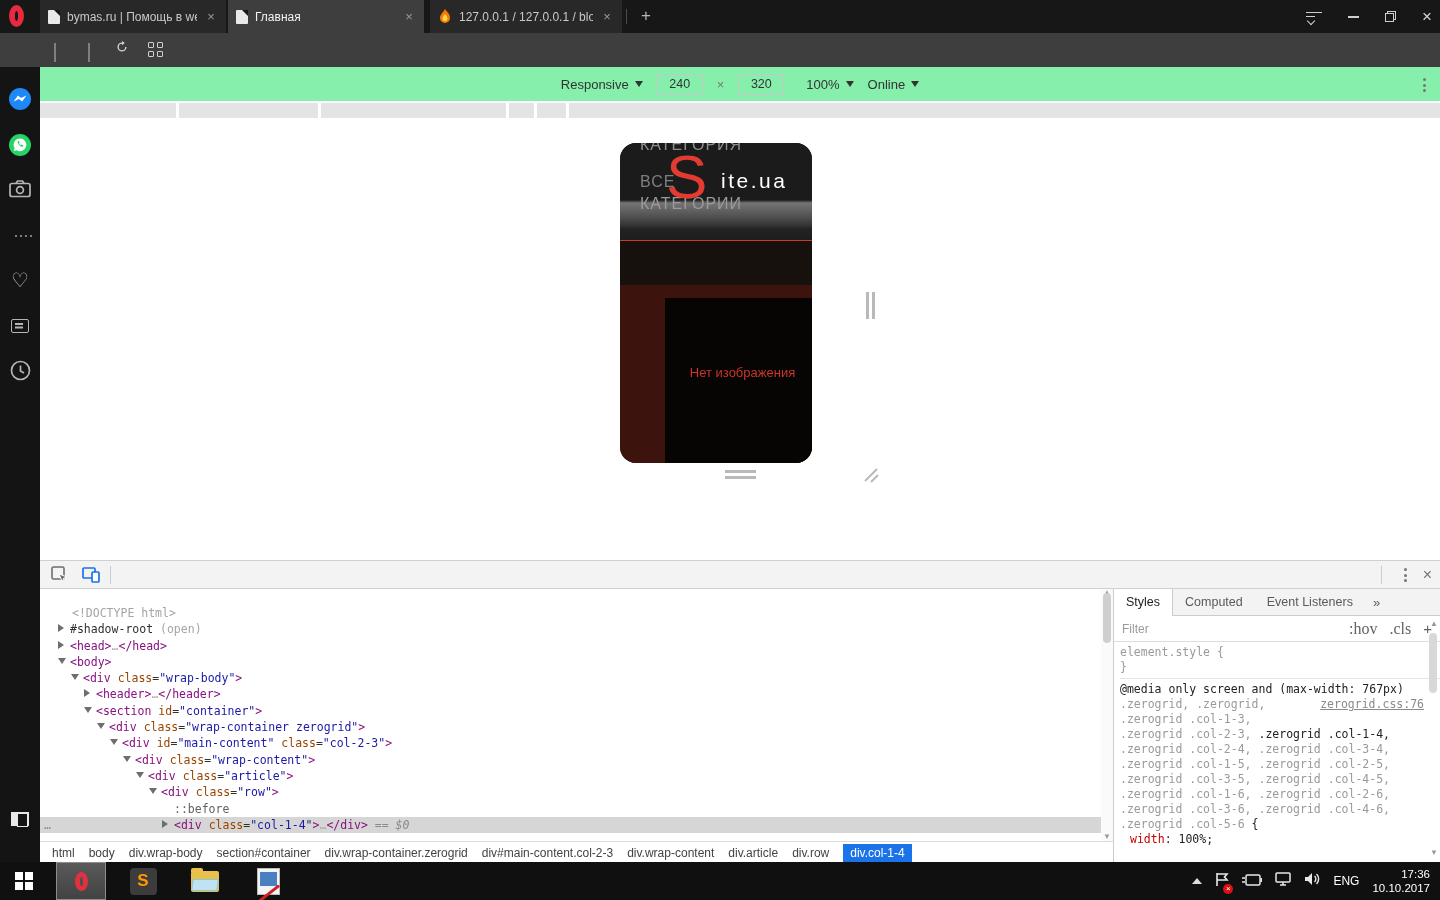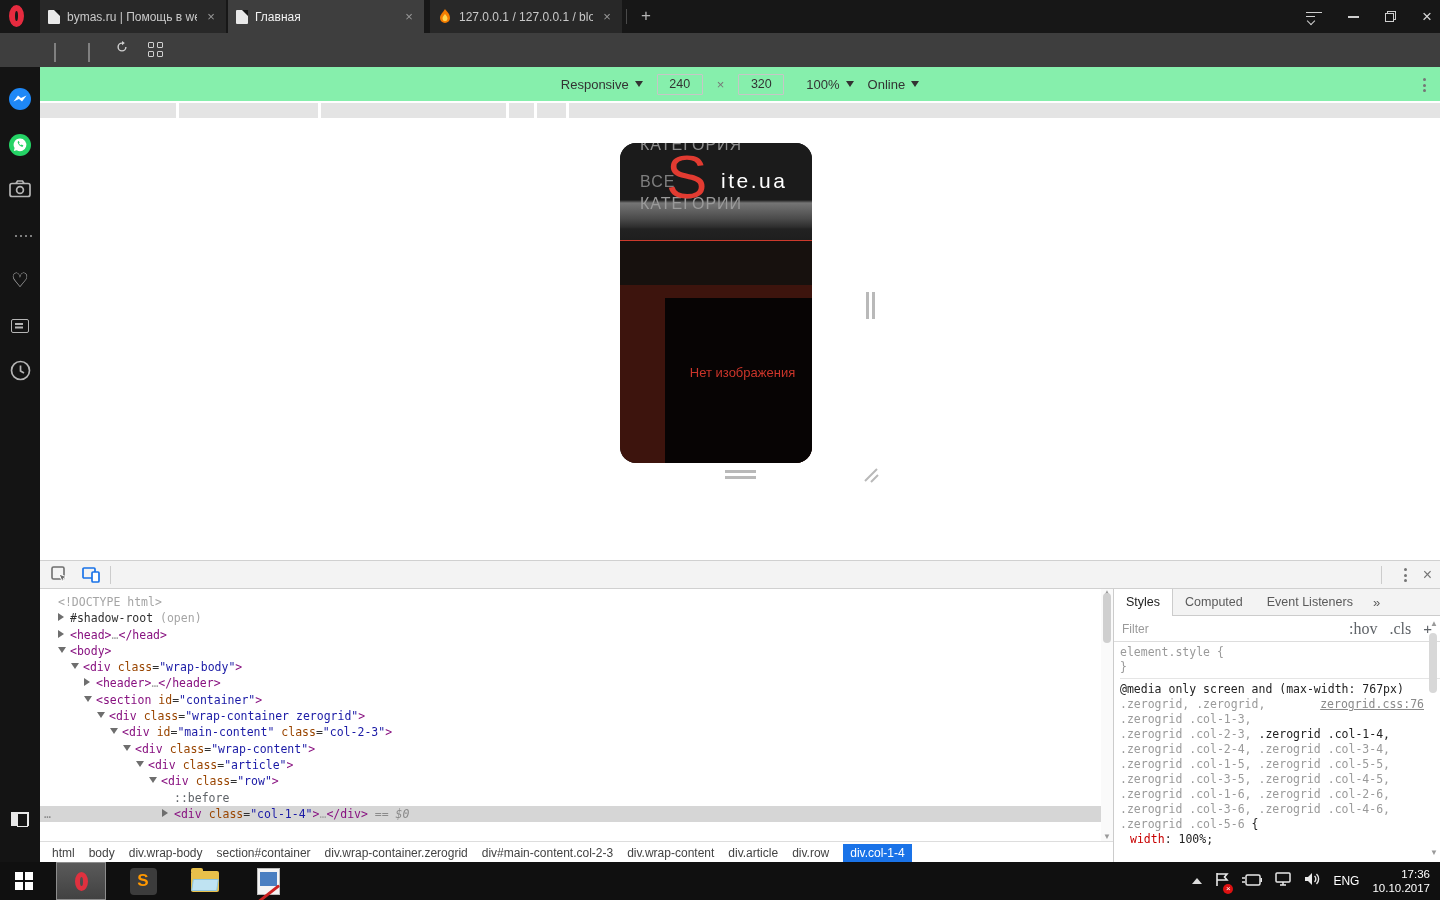--- a/index.html
+++ b/index.html
@@ -381,21 +381,21 @@
             <i></i>
             <i></i>
             <i></i>
           </span>
         <span class="dt-close"></span>
       </div>
     </div>
 
     <div class="elements-pane">
       <div class="tree">
-          <div class="tree-row" style="padding-left: 18px;"><span class="tk-doc">&lt;!DOCTYPE html&gt;</span></div>
+          <div class="tree-row" style="padding-left: 32px; margin-top: 11px;"><span class="tk-doc">&lt;!DOCTYPE html&gt;</span></div>
           <div class="tree-row" style="padding-left: 18px;"><span class="arrow r"></span><span class="tk-base">#shadow-root</span><span class="tk-doc"> (open)</span></div>
           <div class="tree-row" style="padding-left: 18px;"><span class="arrow r"></span><span class="tk-tag">&lt;head&gt;</span><span class="tk-doc">…</span><span class="tk-tag">&lt;/head&gt;</span></div>
           <div class="tree-row" style="padding-left: 18px;"><span class="arrow d"></span><span class="tk-tag">&lt;body&gt;</span></div>
           <div class="tree-row" style="padding-left: 31px;"><span class="arrow d"></span><span class="tk-tag">&lt;div</span><span class="tk-att"> class</span><span class="tk-base">=</span><span class="tk-val">"wrap-body"</span><span class="tk-tag">&gt;</span></div>
           <div class="tree-row" style="padding-left: 44px;"><span class="arrow r"></span><span class="tk-tag">&lt;header&gt;</span><span class="tk-doc">…</span><span class="tk-tag">&lt;/header&gt;</span></div>
           <div class="tree-row" style="padding-left: 44px;"><span class="arrow d"></span><span class="tk-tag">&lt;section</span><span class="tk-att"> id</span><span class="tk-base">=</span><span class="tk-val">"container"</span><span class="tk-tag">&gt;</span></div>
           <div class="tree-row" style="padding-left: 57px;"><span class="arrow d"></span><span class="tk-tag">&lt;div</span><span class="tk-att"> class</span><span class="tk-base">=</span><span class="tk-val">"wrap-container zerogrid"</span><span class="tk-tag">&gt;</span></div>
           <div class="tree-row" style="padding-left: 70px;"><span class="arrow d"></span><span class="tk-tag">&lt;div</span><span class="tk-att"> id</span><span class="tk-base">=</span><span class="tk-val">"main-content"</span><span class="tk-att"> class</span><span class="tk-base">=</span><span class="tk-val">"col-2-3"</span><span class="tk-tag">&gt;</span></div>
           <div class="tree-row" style="padding-left: 83px;"><span class="arrow d"></span><span class="tk-tag">&lt;div</span><span class="tk-att"> class</span><span class="tk-base">=</span><span class="tk-val">"wrap-content"</span><span class="tk-tag">&gt;</span></div>
           <div class="tree-row" style="padding-left: 96px;"><span class="arrow d"></span><span class="tk-tag">&lt;div</span><span class="tk-att"> class</span><span class="tk-base">=</span><span class="tk-val">"article"</span><span class="tk-tag">&gt;</span></div>
@@ -438,21 +438,21 @@
       <div class="sp-rules">
         <div class="rule-line st-g">element.style {</div>
         <div class="rule-line st-g">}</div>
         <div class="rule-sep"></div>
         <div class="rule-line st-b">@media only screen and (max-width: 767px)</div>
         <div>
             <div class="rule-line"><span class="css-link">zerogrid.css:76</span><span class="st-g">.zerogrid, .zerogrid,</span></div>
             <div class="rule-line"><span class="st-g">.zerogrid .col-1-3,</span></div>
             <div class="rule-line"><span class="st-g">.zerogrid .col-2-3, </span><span class="st-b">.zerogrid .col-1-4,</span></div>
             <div class="rule-line"><span class="st-g">.zerogrid .col-2-4, .zerogrid .col-3-4,</span></div>
-            <div class="rule-line"><span class="st-g">.zerogrid .col-1-5, .zerogrid .col-5-5,</span></div>
+            <div class="rule-line"><span class="st-g">.zerogrid .col-1-5, .zerogrid .col-2-5,</span></div>
             <div class="rule-line"><span class="st-g">.zerogrid .col-3-5, .zerogrid .col-4-5,</span></div>
             <div class="rule-line"><span class="st-g">.zerogrid .col-1-6, .zerogrid .col-2-6,</span></div>
             <div class="rule-line"><span class="st-g">.zerogrid .col-3-6, .zerogrid .col-4-6,</span></div>
             <div class="rule-line"><span class="st-g">.zerogrid .col-5-6 </span><span class="st-b">{</span></div>
             <div class="rule-line ind"><span class="st-prop">width</span><span class="st-b">: 100%;</span></div>
           </div>
       </div>
       <div class="sp-scroll">
         <span class="scroll-arr" style="top:0;">▲</span>
         <span class="thumb"></span>

